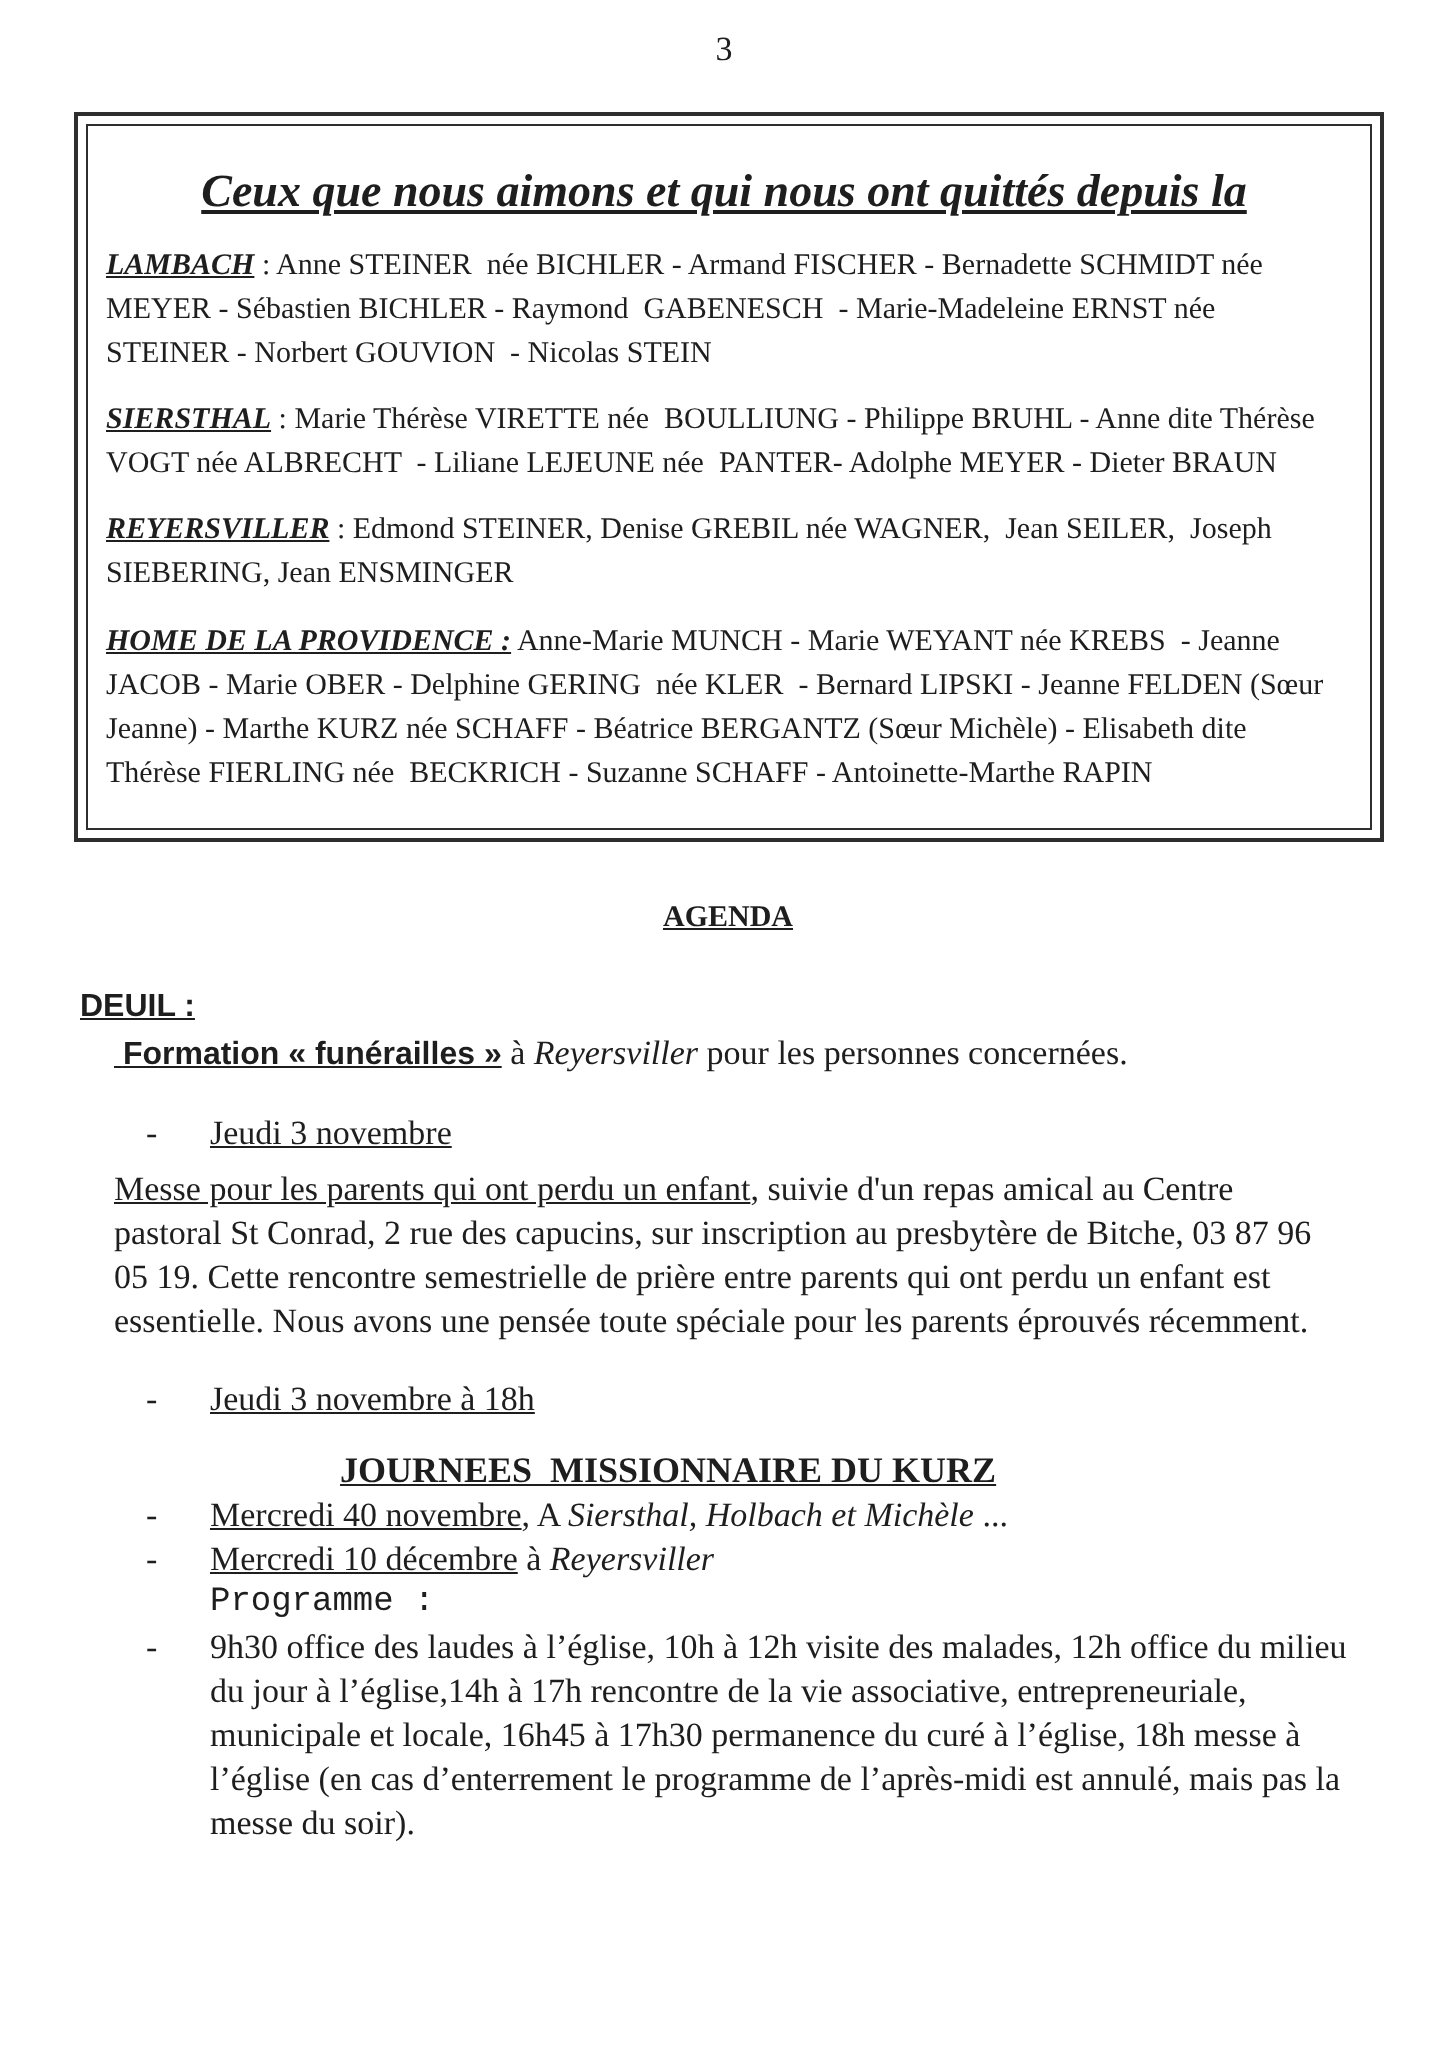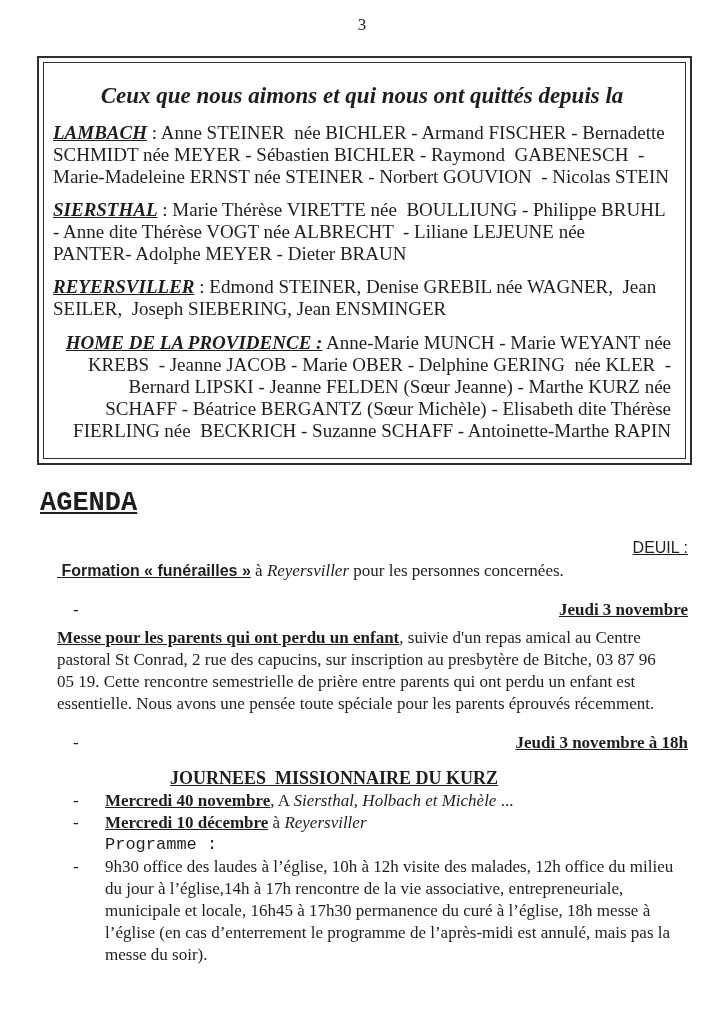--- a/index.html
+++ b/index.html
@@ -35,66 +35,66 @@
     padding: 6px 14px 16px 9px;
   }
   .box-title {
     text-align: center;
     font-size: 23px;
     line-height: 30px;
     font-weight: bold;
     font-style: italic;
     margin-top: 12px;
   }
-  .box-title .title-line { white-space: pre-wrap; }
+  .box-title .title-line { text-decoration: underline; white-space: pre-wrap; }
   .entry {
     margin: 11px 0 0 0;
-    font-size: 19px;
+    font-size: 15px;
     line-height: 22px;
     white-space: pre-wrap;
   }
-  .entry.last { margin-top: 12px; text-align: right; }
+  .entry.last { margin-top: 12px; }
   .parish {
     font-weight: bold;
     font-style: italic;
     text-decoration: underline;
   }
   
   .content {
     padding: 0 36px 0 40px;
     font-size: 17px;
     line-height: 22px;
   }
   .agenda-heading {
     margin: 25px 0 0 0;
-    text-align: left;
-    font-family: Liberation Mono, monospace;
-    font-size: 27px;
+    text-align: center;
+    font-family: Liberation Serif, serif;
+    font-size: 15px;
     line-height: 27px;
     font-weight: bold;
   }
   .agenda-heading span { text-decoration: underline; }
   .deuil-heading {
     margin: 21px 0 0 0;
-    text-align: right;
+    text-align: left;
     font-family: "Liberation Sans", sans-serif;
     font-size: 16px;
     line-height: 20px;
-    font-weight: normal;
+    font-weight: bold;
   }
   .deuil-heading span { text-decoration: underline; white-space: pre-wrap; }
   .para { white-space: pre-wrap; margin: 17px; }
   .formation-line { margin-top: 2px; }
   .sans-bold-ul {
     font-family: "Liberation Sans", sans-serif;
     font-weight: bold;
     font-size: 16px;
     text-decoration: underline;
   }
-  .serif-bold-ul { font-weight: bold; text-decoration: underline; text-align: right; }
+  .serif-bold-ul { font-weight: normal; text-decoration: underline; }
   .italic { font-style: italic; }
   .bullet {
     display: flex;
     margin-left: 33px;
   }
   .bullet .dash { width: 32px; flex: none; }
   .bullet .b-text { flex: 1; white-space: pre-wrap; }
   .messe-para { margin-top: 6px; }
   .bullet.gap-sm { margin-top: 5px; }
   .journees-heading {

